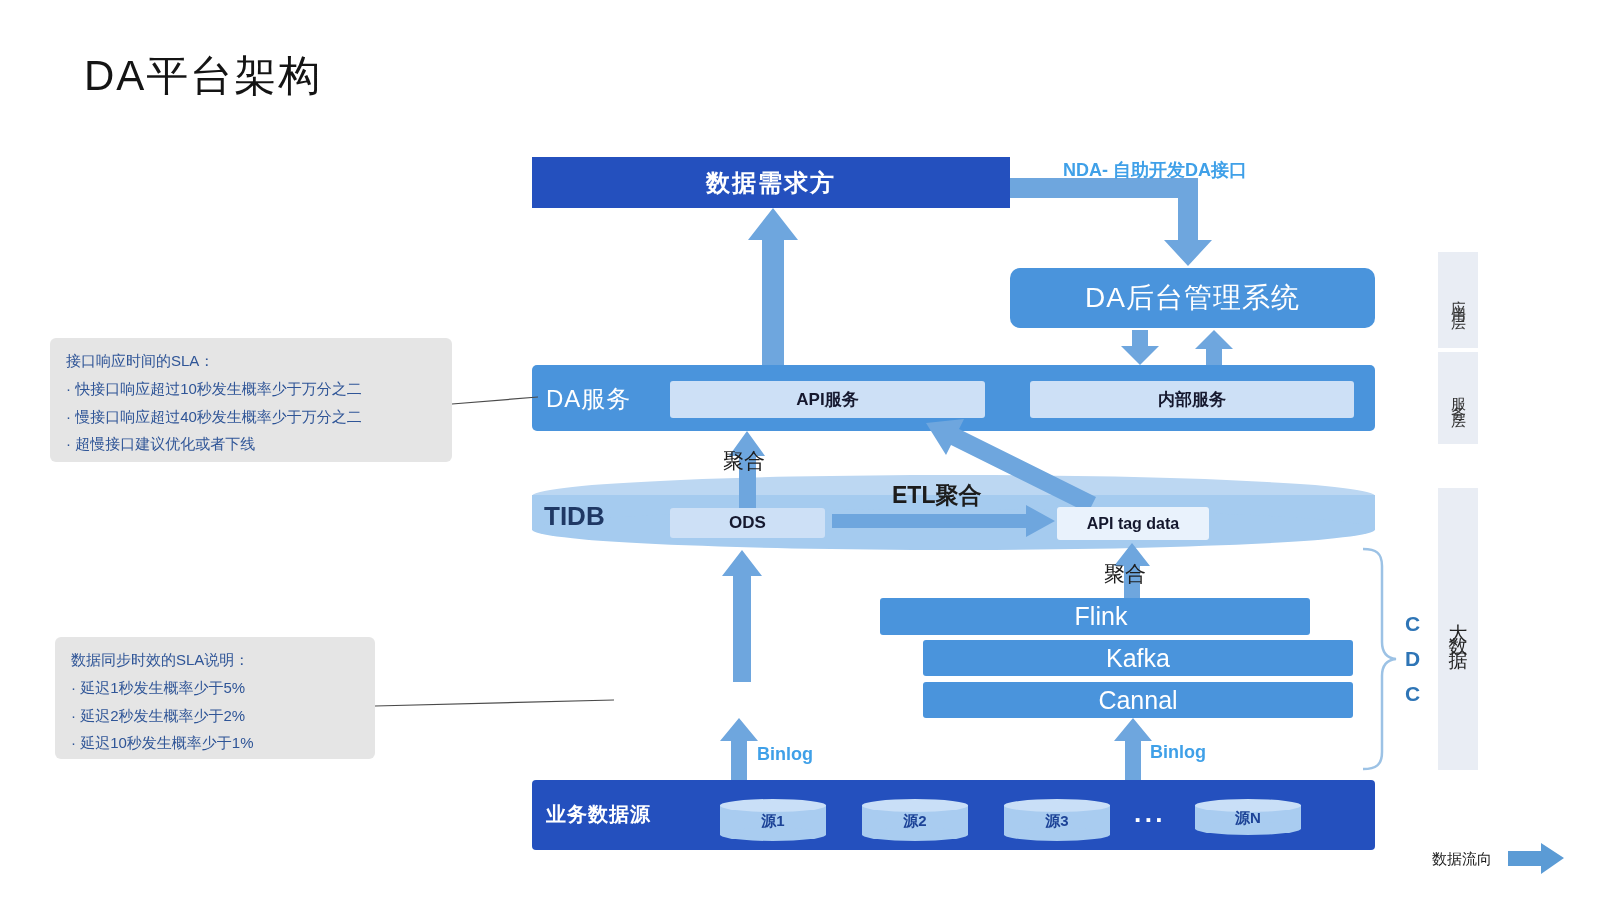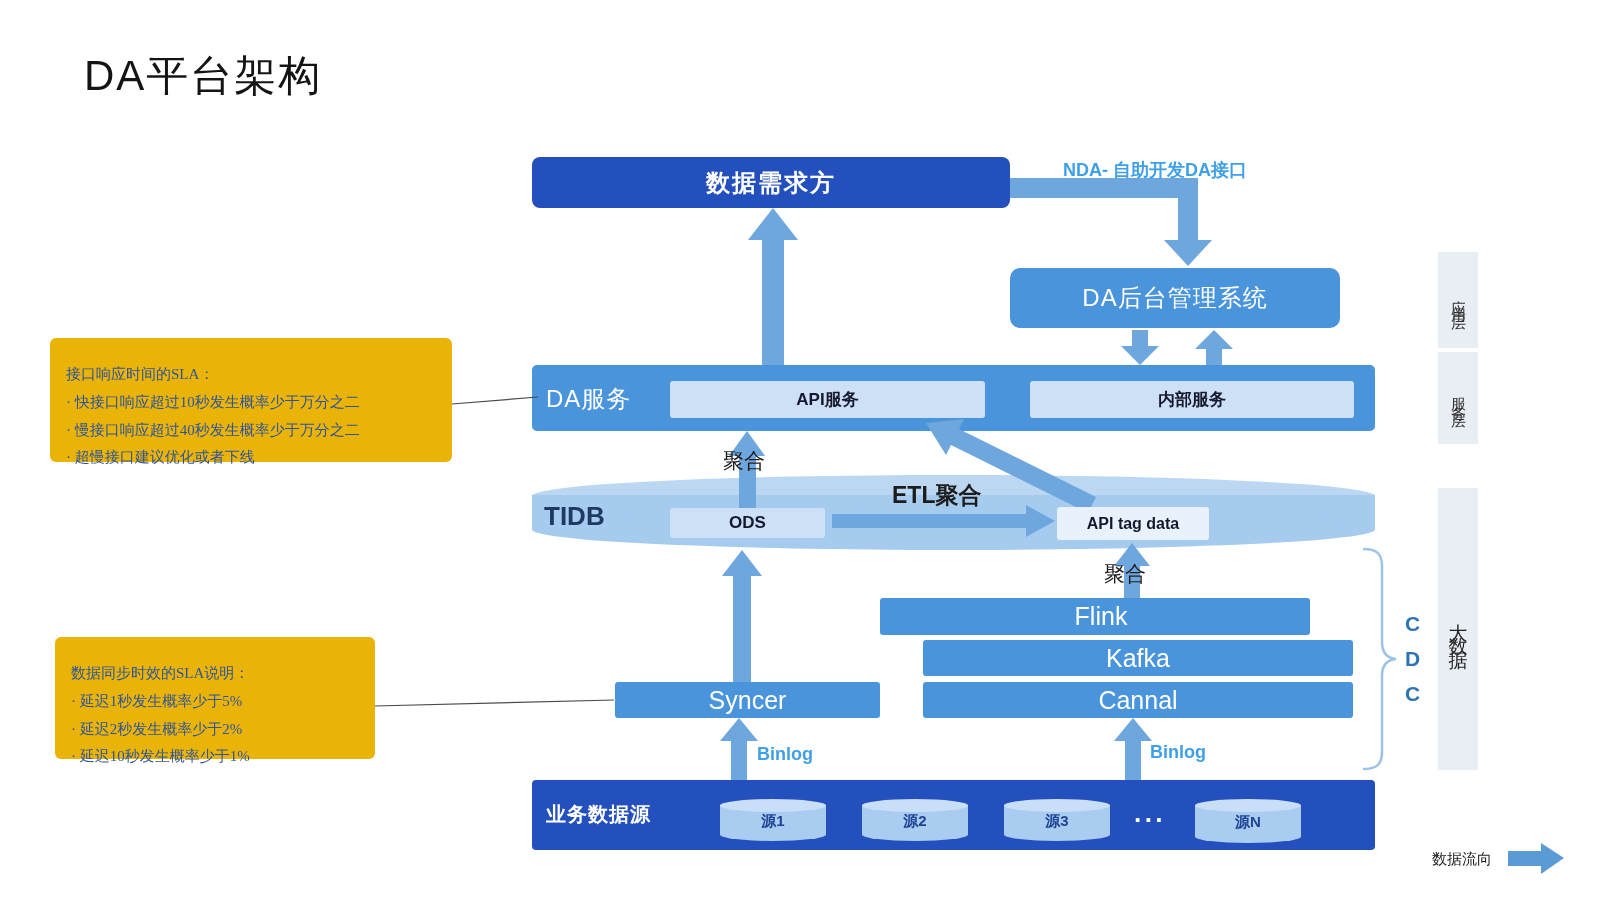--- a/index.html
+++ b/index.html
@@ -1,24 +1,24 @@
 <!DOCTYPE html>
 <html><head>
 <meta charset="utf-8">
 <style>
   html,body{margin:0;padding:0;background:#ffffff;}
   body{font-family:"Liberation Sans","DejaVu Sans",sans-serif;}
   #canvas{position:relative;width:1600px;height:909px;background:#ffffff;overflow:hidden;margin-left:20px;}
   .abs{position:absolute;box-sizing:border-box;}
   .flex{display:flex;align-items:center;justify-content:center;}
   .title{font-size:42px;font-weight:500;color:#141414;letter-spacing:2px;}
-  .darkbox{background:#2450BE;color:#ffffff;border-radius:8px;}
+  .darkbox{background:#2450BE;color:#ffffff;border-radius:0;}
   .bar{background:#4A94DC;color:#ffffff;border-radius:3px;}
   .innerbox{background:#CDE0F6;color:#15182e;font-weight:bold;border-radius:3px;}
-  .slabox{background:#eab308;color:#2F5597;border-radius:6px;font-size:15px;line-height:1.85;padding:23px 16px;font-family:Liberation Serif, serif;}
+  .slabox{background:#e5e5e5;color:#2F5597;border-radius:6px;font-size:15px;line-height:1.85;padding:9px 16px;}
   .accent{color:#3FA0E8;font-weight:bold;font-size:18px;}
   .plain-label{color:#1c1c1c;}
   .sidetag{background:#E9EDF4;color:#333;}
   .vtext{writing-mode:vertical-rl;text-orientation:upright;letter-spacing:8px;font-size:15px;}
   .vtext-big{writing-mode:vertical-rl;text-orientation:upright;letter-spacing:14px;font-size:19px;color:#222;}
   .vtext-cdc{writing-mode:vertical-rl;text-orientation:upright;letter-spacing:12px;font-size:21px;font-weight:bold;color:#2E75B6;}
   .band-top{background:#BCD7F2;border-radius:50%;}
   .band-mid{background:#A5CBEF;}
   .band-bot{background:#A5CBEF;border-radius:50%;}
   .cyl{position:absolute;}
@@ -37,21 +37,21 @@
 
   <div class="abs band-top z10" style="left:512px;top:475px;width:843px;height:42px;"></div>
   <div class="abs band-mid z10" style="left:512px;top:495px;width:843px;height:35px;"></div>
   <div class="abs band-bot z10" style="left:512px;top:509px;width:843px;height:41px;"></div>
   <div class="abs z40" style="left:524px;top:501px;font-size:26px;font-weight:bold;color:#1F3864;">TIDB</div>
 
   <div class="abs darkbox flex z20" style="left:512px;top:157px;width:478px;height:51px;font-size:24px;font-weight:bold;letter-spacing:2px;">数据需求方</div>
 
   <div class="abs accent z40" style="left:1043px;top:158px;">NDA- 自助开发DA接口</div>
 
-  <div class="abs bar flex z20" style="left:990px;top:268px;width:330px;height:60px;font-size:24px;border-radius:10px;letter-spacing:1px;">DA后台管理系统</div>
+  <div class="abs bar flex z20" style="left:990px;top:268px;width:365px;height:60px;font-size:28px;border-radius:10px;letter-spacing:1px;">DA后台管理系统</div>
 
   <div class="abs bar z20" style="left:512px;top:365px;width:843px;height:66px;border-radius:5px;"></div>
   <div class="abs z40" style="left:526px;top:383px;font-size:24px;color:#ffffff;letter-spacing:1px;">DA服务</div>
   <div class="abs innerbox flex z40" style="left:650px;top:381px;width:315px;height:37px;font-size:17px;">API服务</div>
   <div class="abs innerbox flex z40" style="left:1010px;top:381px;width:324px;height:37px;font-size:17px;">内部服务</div>
 
   <div class="abs slabox z20" style="left:30px;top:338px;width:402px;height:124px;">
     <div>接口响应时间的SLA：</div>
     <div>· 快接口响应超过10秒发生概率少于万分之二</div>
     <div>· 慢接口响应超过40秒发生概率少于万分之二</div>
@@ -61,21 +61,20 @@
   <div class="abs plain-label z40" style="left:703px;top:447px;font-size:21px;">聚合</div>
   <div class="abs plain-label z40" style="left:1084px;top:560px;font-size:21px;">聚合</div>
 
   <div class="abs innerbox flex z40" style="left:650px;top:508px;width:155px;height:30px;font-size:17px;">ODS</div>
   <div class="abs innerbox flex z40" style="left:1037px;top:507px;width:152px;height:33px;font-size:16px;background:#E9F2FC;">API tag data</div>
   <div class="abs plain-label z40" style="left:872px;top:480px;font-size:23px;font-weight:bold;">ETL聚合</div>
 
   <div class="abs bar flex z20" style="left:860px;top:598px;width:430px;height:37px;font-size:25px;padding-left:12px;">Flink</div>
   <div class="abs bar flex z20" style="left:903px;top:640px;width:430px;height:36px;font-size:25px;">Kafka</div>
   <div class="abs bar flex z20" style="left:903px;top:682px;width:430px;height:36px;font-size:25px;">Cannal</div>
-  <div class="abs bar flex z20" style="left:595px;top:682px;width:265px;height:36px;font-size:25px;">Syncer</div>
 
   <div class="abs slabox z20" style="left:35px;top:637px;width:320px;height:122px;">
     <div>数据同步时效的SLA说明：</div>
     <div>· 延迟1秒发生概率少于5%</div>
     <div>· 延迟2秒发生概率少于2%</div>
     <div>· 延迟10秒发生概率少于1%</div>
   </div>
 
   <div class="abs accent z40" style="left:737px;top:744px;">Binlog</div>
   <div class="abs accent z40" style="left:1130px;top:742px;">Binlog</div>
@@ -95,21 +94,21 @@
     <div class="cyl-top"></div>
     <span class="cyl-label">源2</span>
   </div>
   <div class="cyl z40" style="left:984px;top:799px;width:106px;height:42px;">
     <div class="cyl-mid"></div>
     <div class="cyl-bot"></div>
     <div class="cyl-top"></div>
     <span class="cyl-label">源3</span>
   </div>
   <div class="abs z40" style="left:1114px;top:805px;color:#ffffff;font-size:26px;font-weight:bold;letter-spacing:2px;">···</div>
-  <div class="cyl z40" style="left:1175px;top:799px;width:106px;height:44px;border-radius:19px;">
+  <div class="cyl z40" style="left:1175px;top:799px;width:106px;height:36px;border-radius:19px;">
     <div class="cyl-mid"></div>
     <div class="cyl-bot"></div>
     <div class="cyl-top"></div>
     <span class="cyl-label">源N</span>
   </div>
 
   <div class="abs sidetag flex z20" style="left:1418px;top:252px;width:40px;height:96px;">
     <span class="vtext">应用层</span>
   </div>
   <div class="abs sidetag flex z20" style="left:1418px;top:352px;width:40px;height:92px;">

